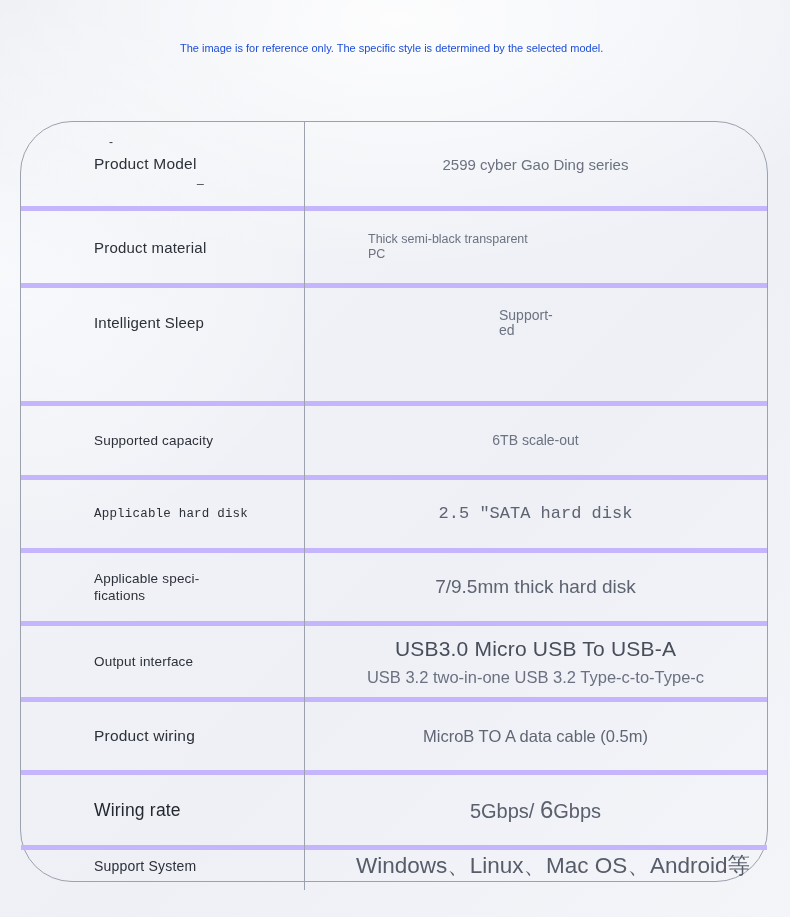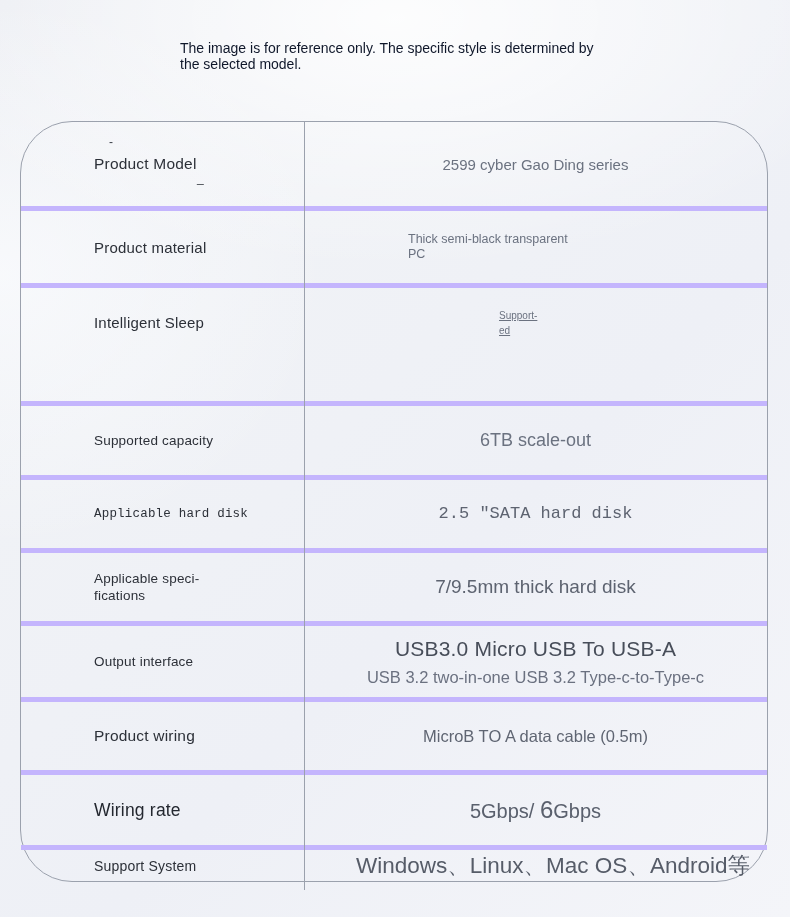--- a/index.html
+++ b/index.html
@@ -16,23 +16,23 @@
       radial-gradient(820px 420px at 50% 2%, rgba(255,255,255,0.85), rgba(255,255,255,0) 60%),
       radial-gradient(600px 500px at 0% 30%, rgba(252,253,255,0.7), rgba(252,253,255,0) 55%),
       linear-gradient(135deg, #ecEEf3 0%, #f0f2f6 30%, #eef0f6 60%, #f4f5f9 100%);
   }
 
   .disclaimer {
     position: absolute;
     left: 180px;
     top: 40px;
     width: 424px;
-    font-size: 14px;
+    font-size: 11px;
     line-height: 16px;
-    color: #0f172a;
+    color: #1d4ed8;
   }
 
   .spec-table {
     position: absolute;
     left: 20px;
     top: 121px;
     width: 748px;
     height: 761px;
     box-sizing: border-box;
     border: 1px solid #9ba1ad;
@@ -81,39 +81,39 @@
     flex-direction: column;
     justify-content: center;
     align-items: center;
     text-align: center;
     color: #6b7280;
   }
   .cell-v.left {
     align-items: flex-start;
     text-align: left;
   }
-  .r2 .cell-v.left { padding-left: 104px; }
+  .r2 .cell-v.left { padding-left: 64px; }
   .r3 .cell-v.left { padding-left: 195px; }
 
   
   .r1 .cell-l { font-size: 15.5px; }
   .r2 .cell-l { font-size: 15px; }
   .r3 .cell-l { font-size: 15px; }
   .r4 .cell-l { font-size: 13.5px; }
   .r5 .cell-l { font-size: 12.5px; }
   .r6 .cell-l { font-size: 13.5px; line-height: 17px; }
   .r7 .cell-l { font-size: 13.5px; }
   .r8 .cell-l { font-size: 15.5px; }
   .r9 .cell-l { font-size: 17.5px; color: #23272f; }
   .r10 .cell-l { font-size: 14px; }
 
   .r1 .cell-v { font-size: 15px; }
   .r2 .cell-v { font-size: 12.5px; line-height: 15px; }
-  .r3 .cell-v { font-size: 10px; line-height: 15px; text-decoration: underline; }
-  .r4 .cell-v { font-size: 18px; }
+  .r3 .cell-v { font-size: 14px; line-height: 15px; }
+  .r4 .cell-v { font-size: 14px; }
   .r5 .cell-v { font-size: 17px; color: #5d6370; }
   .r6 .cell-v { font-size: 19px; color: #5d6370; }
   .r8 .cell-v { font-size: 16.5px; color: #5f6572; }
   .r9 .cell-v { font-size: 20px; color: #5a606d; }
   .r10 .cell-v { font-size: 22.5px; color: #565c68; padding-left: 35px; }
 
   .r7 .v1 { font-size: 21px; color: #474d59; margin-bottom: 7px; letter-spacing: 0.2px; }
   .r7 .v2 { font-size: 16.5px; color: #6b7180; }
 
   .big-digit { font-size: 24px; }

